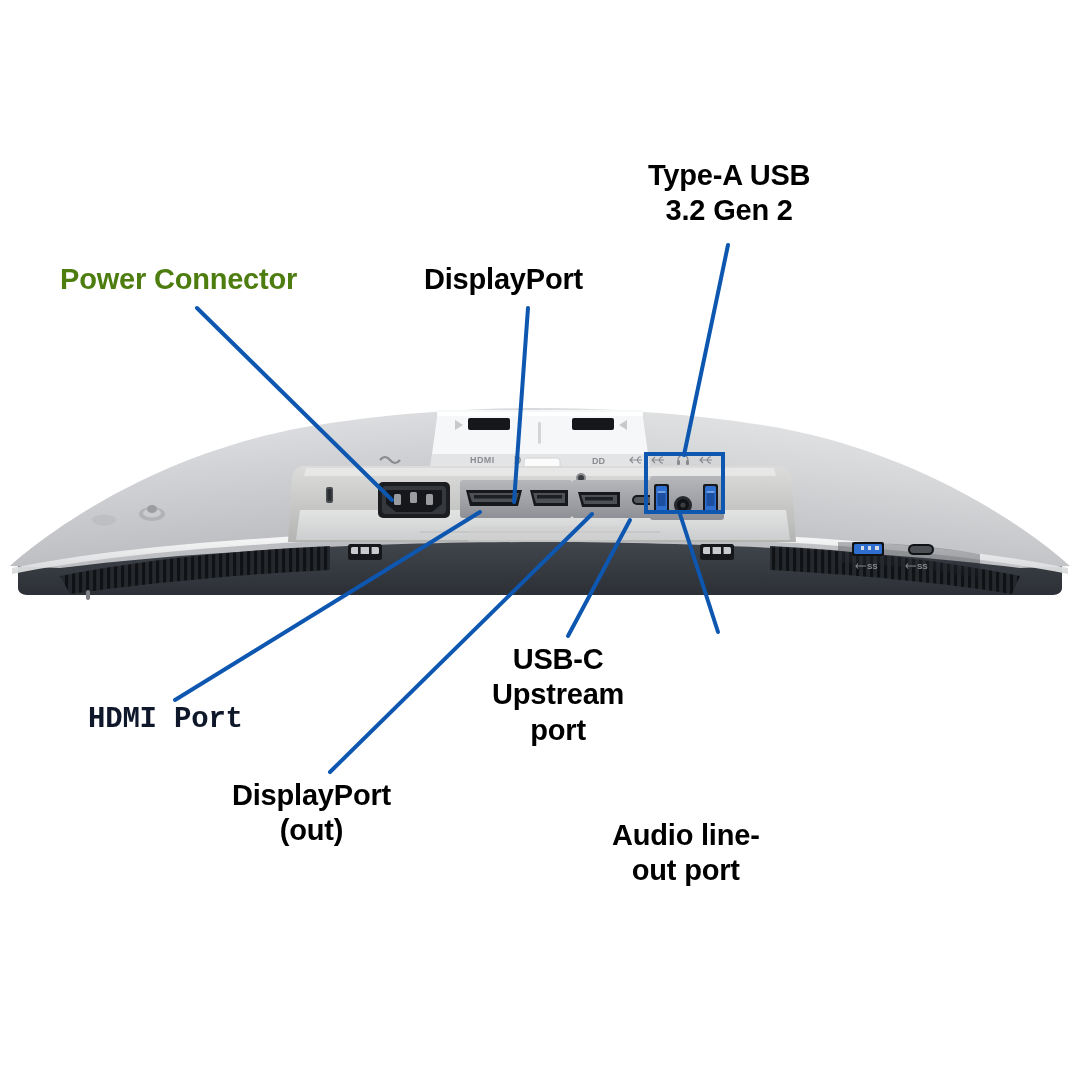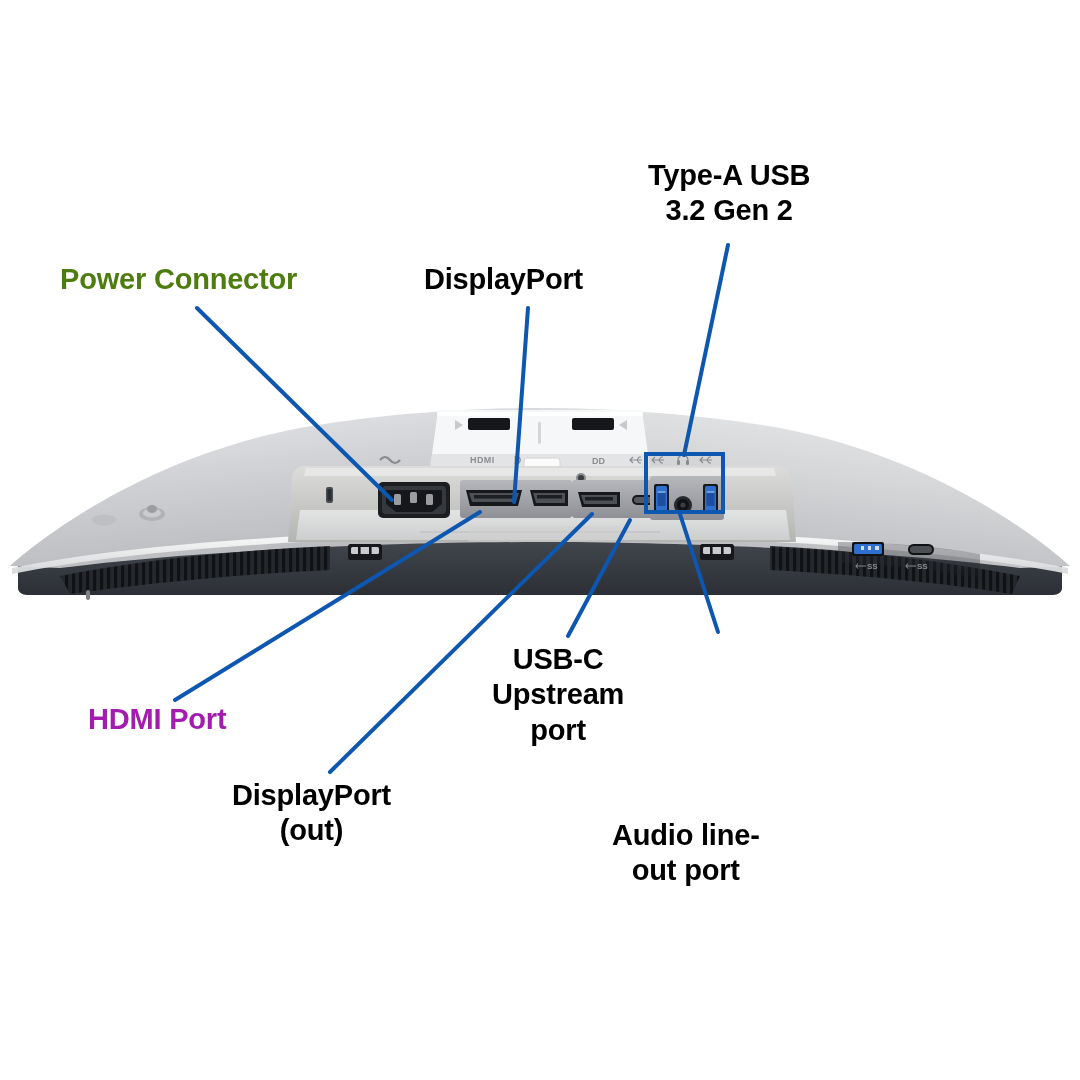--- a/index.html
+++ b/index.html
@@ -315,21 +315,21 @@
       </g>
     <g id="highlight-group" fill="none">
         <rect x="646" y="454" width="77" height="58" stroke="#0d57b0" stroke-width="4" fill="none"></rect>
       </g>
   </svg>
 
   <div class="callout left" style="left: 60px; top: 262px; color: #4d7c0f;"><span>Power Connector</span></div>
   <div class="callout left" style="left: 424px; top: 262px; color: rgb(0, 0, 0);"><span>DisplayPort</span></div>
   <div class="callout center" style="left: 648px; top: 158px; color: rgb(0, 0, 0);"><span>Type-A USB
 3.2 Gen 2</span></div>
-  <div class="callout left" style="left: 88px; top: 702px; color: #a21caf;"><span>HDMI Port</span></div>
+  <div class="callout left" style="left: 88px; top: 702px; color: #0f172a; font-family: Liberation Mono, monospace;"><span>HDMI Port</span></div>
   <div class="callout center" style="left: 232px; top: 778px; color: rgb(0, 0, 0);"><span>DisplayPort
 (out)</span></div>
   <div class="callout center" style="left: 612px; top: 818px; color: rgb(0, 0, 0);"><span>Audio line-
 out port</span></div>
   <div class="callout center" style="left: 492px; top: 642px; color: rgb(0, 0, 0);"><span>USB-C
 Upstream
 port</span></div>
 
 </div>
 

